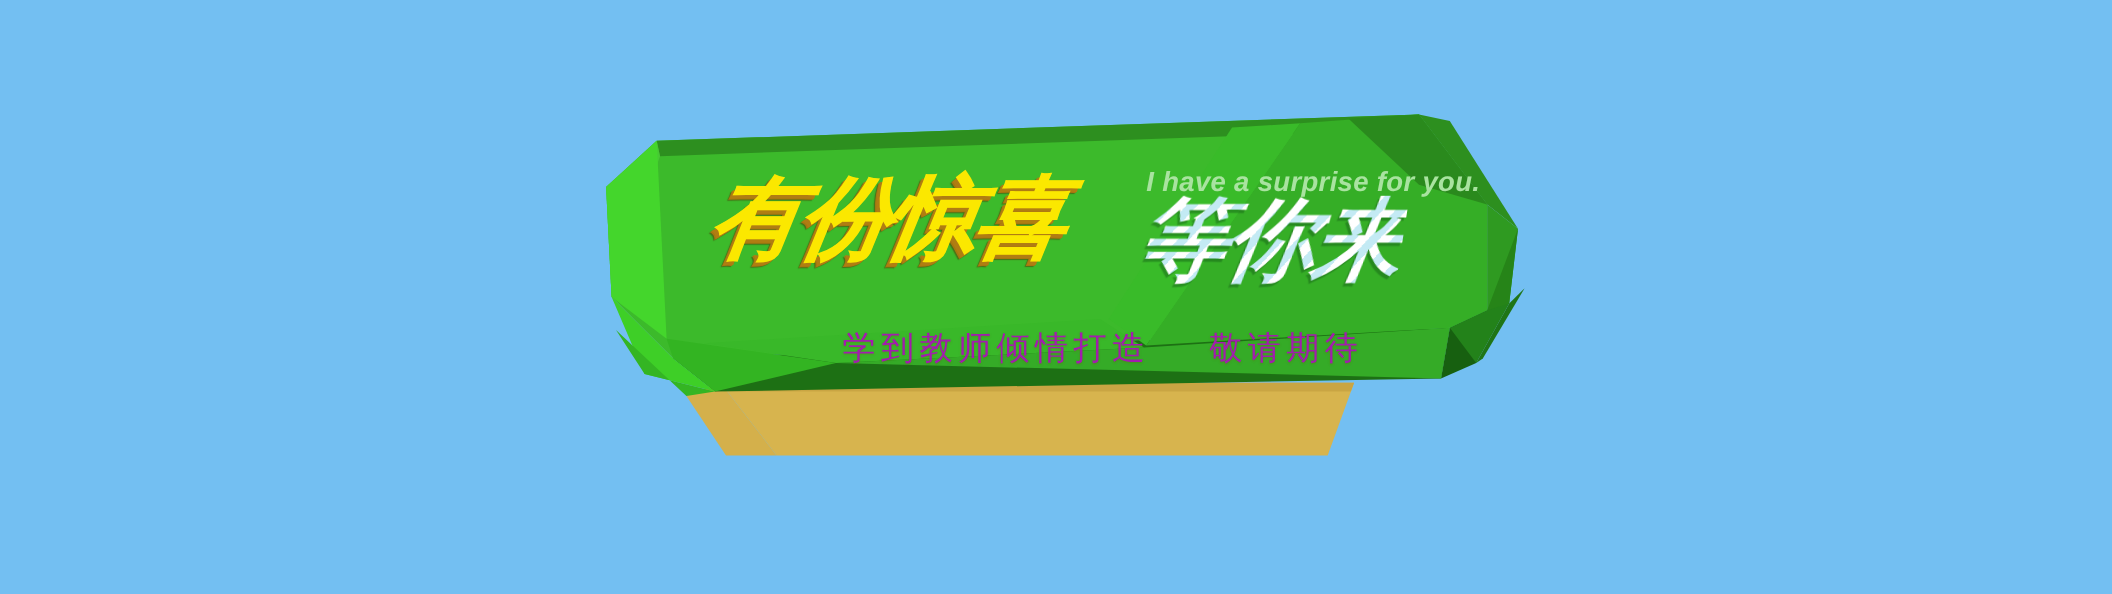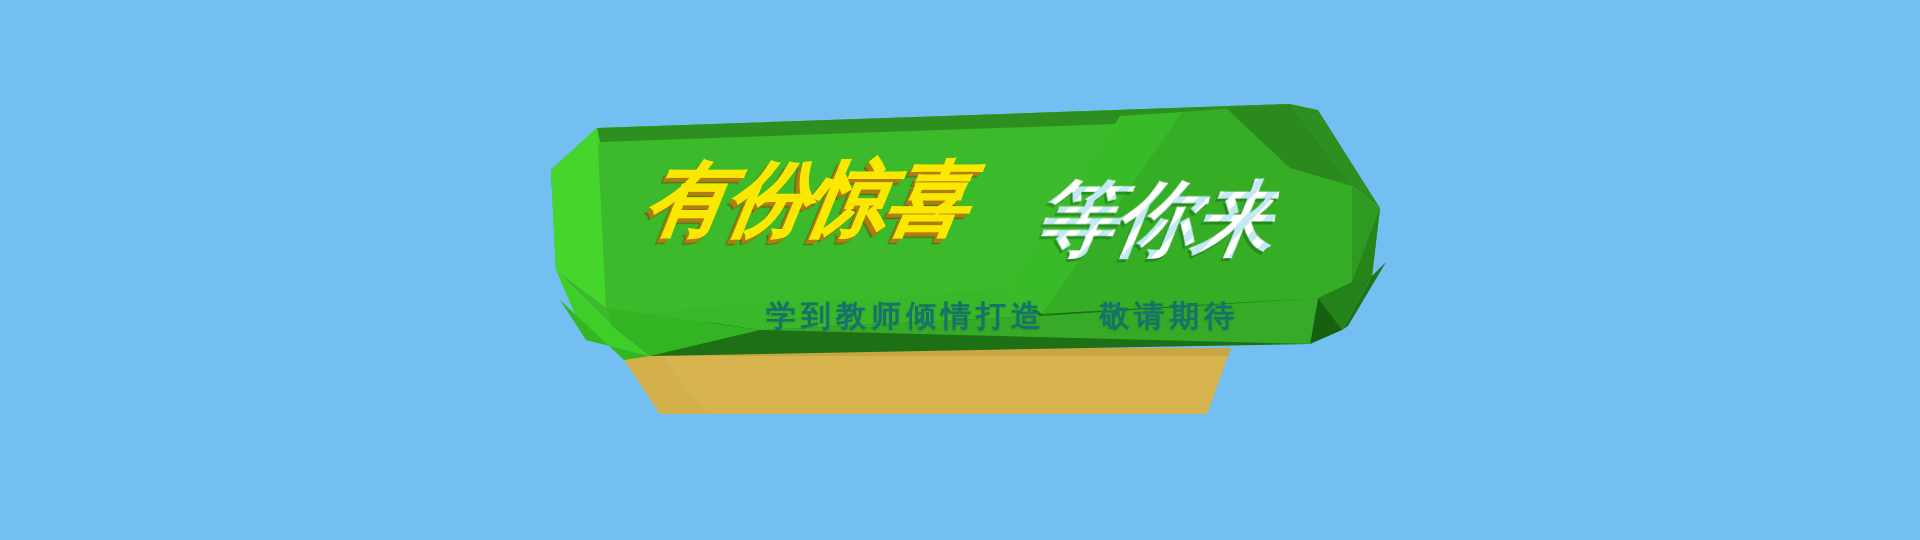--- a/index.html
+++ b/index.html
@@ -86,23 +86,23 @@
     color: #a9e3a0;
     white-space: nowrap;
   }
 
   
   #caption-gold {
     position: absolute;
     left: 766px;
     top: 296px;
     font-size: 30px;
-    font-weight: bold;
+    font-weight: normal;
     letter-spacing: 5px;
-    color: #0f766e;
+    color: #a21caf;
     white-space: pre;
     text-shadow: 0 1px 2px rgba(120,90,10,0.35);
   }
 </style>
 </head>
 <body>
 
 <div id="banner">
 
   <div id="bg-layer"></div>
@@ -145,20 +145,21 @@
       <polygon points="1352,186 1380,208 1372,276 1352,282" fill="#2f9a21"></polygon>
       <polygon points="1380,208 1372,276 1340,300 1352,282" fill="#268418"></polygon>
       <polygon points="1352,282 1372,276 1342,330 1318,298" fill="#23821a"></polygon>
       <polygon points="1372,276 1386,262 1348,326 1342,330" fill="#1f7516"></polygon>
     </g>
 
   </svg>
 
   <div class="txt-layer">
 
+    <div id="tagline-en">I have a surprise for you.</div>
 
     <div id="headline-cn">有份惊喜</div>
 
     <div id="headline-cn2">等你来</div>
 
     <div id="caption-gold">学到教师倾情打造    敬请期待</div>
 
   </div>
 
 </div>

